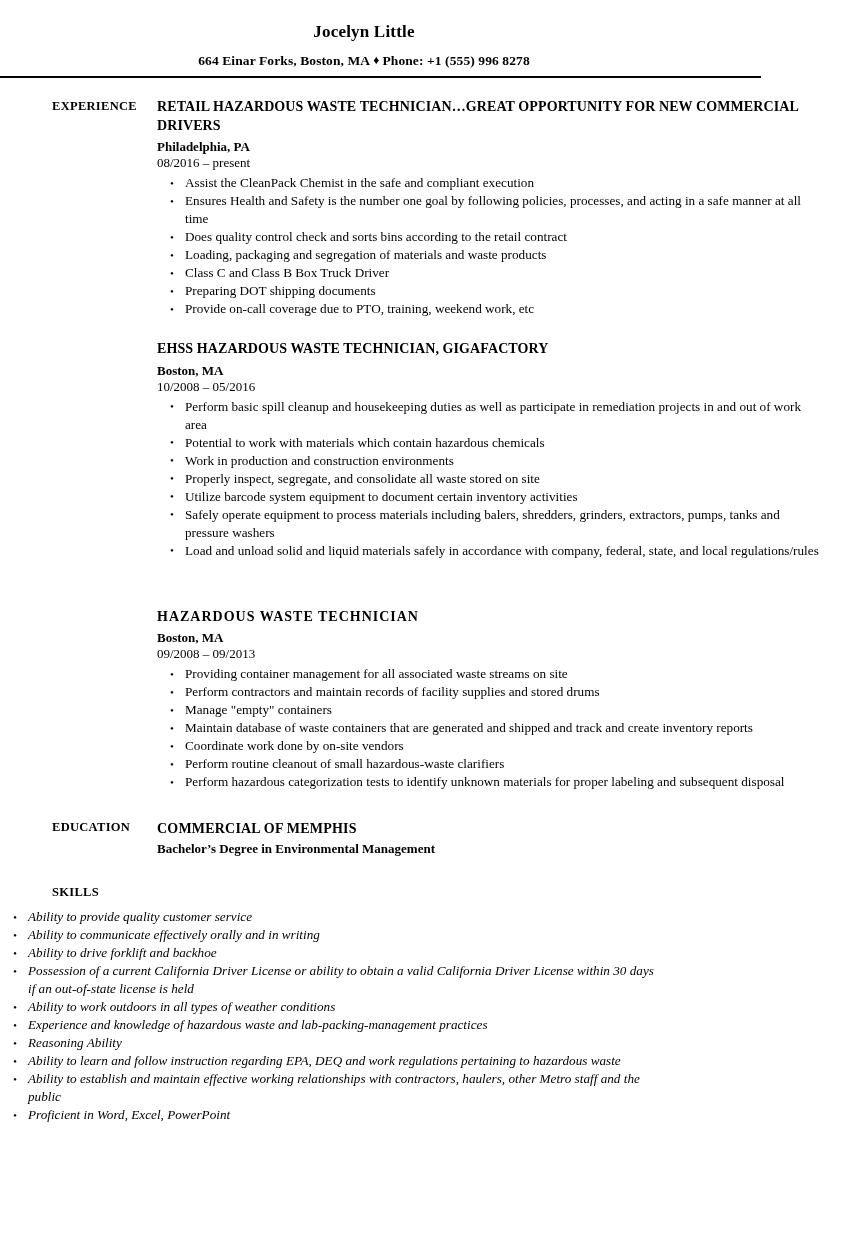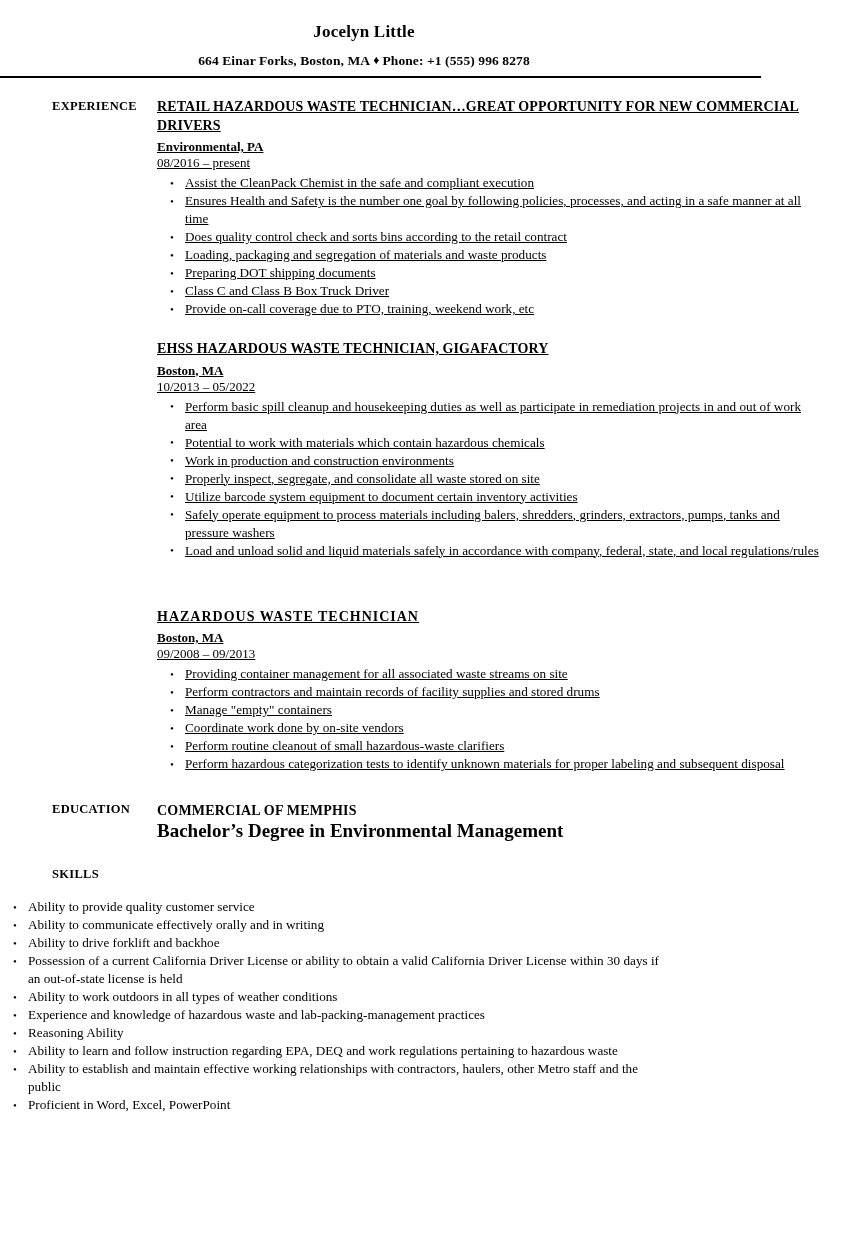--- a/index.html
+++ b/index.html
@@ -77,21 +77,21 @@
     width: 703px;
     padding-right: 40px;
     box-sizing: border-box;
   }
 
   #section-experience { margin-top: 20px; }
   #section-education  { margin-top: 28px; }
   #section-skills     { margin-top: 26px; flex-direction: column; }
 
   
-  .job { margin-bottom: 22px; text-decoration: underline; }
+  .job { margin-bottom: 22px; }
   .job:last-child { margin-bottom: 0; margin-top: 48px; }
 
   .job-title {
     font-size: 14px;
     font-weight: bold;
     line-height: 18.5px;
     letter-spacing: 0.1px;
   }
   .job-title.spaced { letter-spacing: 1.0px; }
 
@@ -131,84 +131,85 @@
   }
 
   
   .edu-school {
     font-size: 14px;
     font-weight: bold;
     letter-spacing: 0.2px;
     line-height: 19px;
   }
   .edu-degree {
-    font-size: 19px;
+    font-size: 13px;
     font-weight: bold;
     line-height: 18px;
     margin-top: 2px;
   }
 
   
-  #skills-list { margin-top: 16px; }
+  #skills-list { margin-top: 8px; font-style: italic; }
 </style>
 </head>
 <body>
 
 <div class="page">
 
   <div class="header">
     <div class="cand-name">Jocelyn Little</div>
     <div class="cand-contact">
       <span>664 Einar Forks, Boston, MA</span><span class="diamond">♦</span><span>Phone: +1 (555) 996 8278</span>
     </div>
     <div class="rule"></div>
   </div>
 
   <div class="section" id="section-experience">
     <div class="sec-label">EXPERIENCE</div>
     <div class="sec-body">
 
       <div class="job">
         <div class="job-title">RETAIL HAZARDOUS WASTE TECHNICIAN…GREAT OPPORTUNITY FOR NEW COMMERCIAL DRIVERS</div>
-        <div class="job-location">Environmental, PA</div>
+        <div class="job-location">Philadelphia, PA</div>
         <div class="job-dates">08/2016 – present</div>
         <ul class="bullets">
           <li>Assist the CleanPack Chemist in the safe and compliant execution</li>
           <li>Ensures Health and Safety is the number one goal by following policies, processes, and acting in a safe manner at all time</li>
           <li>Does quality control check and sorts bins according to the retail contract</li>
           <li>Loading, packaging and segregation of materials and waste products</li>
+          <li>Class C and Class B Box Truck Driver</li>
           <li>Preparing DOT shipping documents</li>
-          <li>Class C and Class B Box Truck Driver</li>
           <li>Provide on-call coverage due to PTO, training, weekend work, etc</li>
         </ul>
       </div>
 
       <div class="job">
         <div class="job-title">EHSS HAZARDOUS WASTE TECHNICIAN, GIGAFACTORY</div>
         <div class="job-location">Boston, MA</div>
-        <div class="job-dates">10/2013 – 05/2022</div>
+        <div class="job-dates">10/2008 – 05/2016</div>
         <ul class="bullets">
           <li>Perform basic spill cleanup and housekeeping duties as well as participate in remediation projects in and out of work area</li>
           <li>Potential to work with materials which contain hazardous chemicals</li>
           <li>Work in production and construction environments</li>
           <li>Properly inspect, segregate, and consolidate all waste stored on site</li>
           <li>Utilize barcode system equipment to document certain inventory activities</li>
           <li>Safely operate equipment to process materials including balers, shredders, grinders, extractors, pumps, tanks and pressure washers</li>
           <li>Load and unload solid and liquid materials safely in accordance with company, federal, state, and local regulations/rules</li>
         </ul>
       </div>
 
       <div class="job">
         <div class="job-title spaced">HAZARDOUS WASTE TECHNICIAN</div>
         <div class="job-location">Boston, MA</div>
         <div class="job-dates">09/2008 – 09/2013</div>
         <ul class="bullets">
           <li>Providing container management for all associated waste streams on site</li>
           <li>Perform contractors and maintain records of facility supplies and stored drums</li>
           <li>Manage "empty" containers</li>
+          <li>Maintain database of waste containers that are generated and shipped and track and create inventory reports</li>
           <li>Coordinate work done by on-site vendors</li>
           <li>Perform routine cleanout of small hazardous-waste clarifiers</li>
           <li>Perform hazardous categorization tests to identify unknown materials for proper labeling and subsequent disposal</li>
         </ul>
       </div>
 
     </div>
   </div>
 
   <div class="section" id="section-education">

